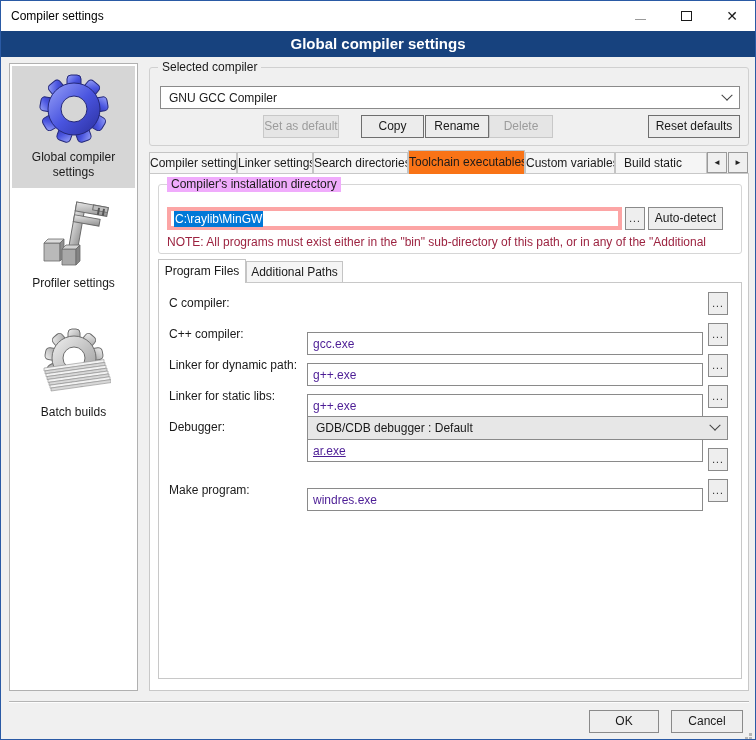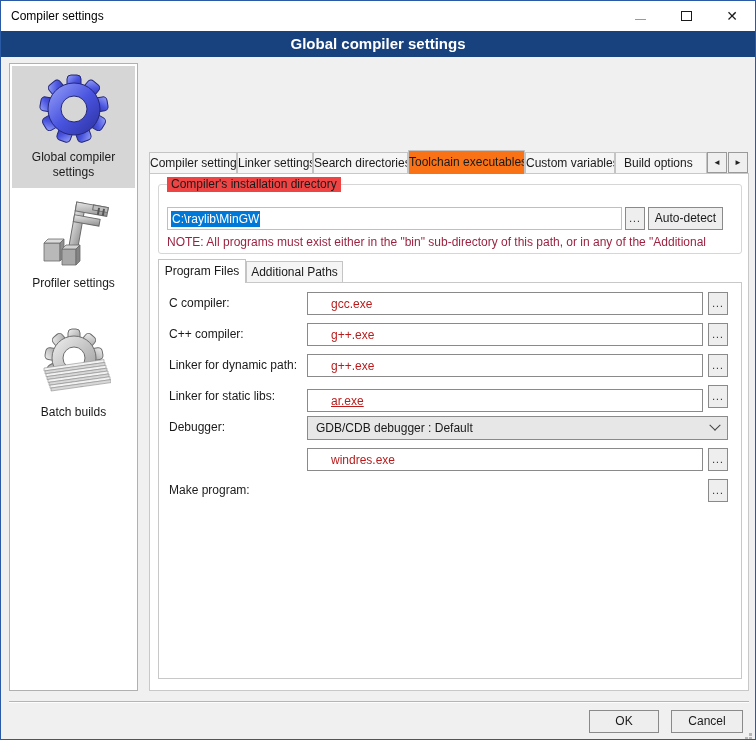--- a/index.html
+++ b/index.html
@@ -23,44 +23,44 @@
   
   .sidebar { position:absolute; left:8px; top:62px; width:129px; height:628px; background:#fff; border:1px solid #b0b0b0; padding-top:2px; }
   .side-item { width:123px; margin:0 auto; display:flex; flex-direction:column; align-items:center; padding:4px 2px 8px; --tilebg:#ffffff; }
   .side-item.selected { background:#d6d6d6; --tilebg:#d6d6d6; }
   .side-item .ic { width:74px; height:74px; margin:2px 0 4px; }
   .side-label { text-align:center; line-height:15px; }
   .gap-sm { height:4px; } .gap-md { height:22px; }
   
   .groupbox { position:absolute; border:1px solid #d0d0d0; border-radius:3px; }
   .legend { position:absolute; top:-8px; left:8px; background:#f0f0f0; padding:0 4px; line-height:15px; }
-  .legend.on-white { background:#ef4444; }
+  .legend.on-white { background:#f0abfc; }
   
   .combo { display:flex; align-items:center; background:#fff; border:1px solid #8a8a8a; padding:0 8px; }
   .combo.readonly { background:#e7e7e7; }
   .combo .chev { margin-left:auto; width:8px; height:8px; border-right:1.4px solid #444; border-bottom:1.4px solid #444; transform:rotate(45deg) translate(-2px,-2px); }
   
   .btn { position:absolute; background:#ececec; border:1px solid #6e6e6e; text-align:center; line-height:21px; height:23px; cursor:default; }
   .btn.soft { border-color:#8a8a8a; background:#eeeeee; }
   .btn.disabled { background:#e5e5e5; border-color:#c8c8c8; color:#9c9c9c; }
   
   .tabstrip { position:absolute; height:24px; }
   .tab { position:absolute; top:2px; height:21px; border:1px solid #c4c4c4; border-bottom:none; background:#f5f5f5; text-align:center; line-height:21px; white-space:nowrap; overflow:hidden; }
   .tab.active { top:0; height:24px; background:#f97316; z-index:3; line-height:23px; }
   .tab-scroll { position:absolute; top:2px; width:20px; height:21px; border:1px solid #9a9a9a; background:#efefef; text-align:center; line-height:19px; font-size:8px; color:#222; z-index:4; }
   
   .main-panel { position:absolute; left:148px; top:172px; width:600px; height:518px; background:#fff; border:1px solid #c8c8c8; z-index:1; }
   .inner-panel { position:absolute; left:8px; top:108px; width:584px; height:397px; background:#fff; border:1px solid #c8c8c8; }
   
-  .dir-input { position:absolute; left:8px; top:22px; width:455px; height:23px; background:#fff; border:1px solid #fca5a5; display:flex; align-items:center; padding:0 3px; }
+  .dir-input { position:absolute; left:8px; top:22px; width:455px; height:23px; background:#fff; border:4px solid #fca5a5; display:flex; align-items:center; padding:0 3px; }
   .dir-input .sel { background:#0078d7; color:#fff; padding:1px 1px; }
   .note { position:absolute; left:8px; top:50px; width:572px; white-space:nowrap; overflow:hidden; color:#9c2340; }
   
   .row-label { position:absolute; left:10px; line-height:23px; }
-  .field-input { position:absolute; left:148px; width:396px; height:23px; border:1px solid #8a8a8a; background:#fff; font-family:"Liberation Sans",sans-serif; font-size:12px; color:#b91c1c; padding:0 23px; }
+  .field-input { position:absolute; left:148px; width:396px; height:23px; border:1px solid #8a8a8a; background:#fff; font-family:"Liberation Sans",sans-serif; font-size:12px; color:#4c1d95; padding:0 5px;margin-top:40px; }
   .browse { width:20px; height:23px; line-height:21px; font-size:10px; letter-spacing:1px; }
   .dbg-combo { position:absolute; left:148px; width:421px; height:24px; }
   
   .footer-sep { position:absolute; left:8px; top:700px; width:740px; border-top:1px solid #b5b5b5; border-bottom:1px solid #fdfdfd; }
   .grip { position:absolute; right:3px; bottom:3px; width:3px; height:3px; background:#b5b5b5; box-shadow:-4px 4px 0 #b5b5b5, 0 4px 0 #b5b5b5, -8px 8px 0 #b5b5b5, -4px 8px 0 #b5b5b5, 0 8px 0 #b5b5b5; }
 </style>
 </head>
 <body>
 
 <div class="window">
@@ -170,28 +170,40 @@
           <rect x="4" y="12" width="60" height="3" fill="#f2f2f2"></rect>
           <rect x="5" y="15" width="60" height="3" fill="#d8d8d8"></rect>
           <rect x="6" y="18" width="60" height="3" fill="#f2f2f2"></rect>
           <rect x="7" y="21" width="60" height="3" fill="#d8d8d8"></rect>
         </g>
       </svg>
       <div class="side-label">Batch builds</div>
     </div>
   </div>
 
+  <div class="groupbox" style="left:148px; top:66px; width:600px; height:79px;">
+    <span class="legend">Selected compiler</span>
+    <div class="combo" style="position:absolute; left:10px; top:18px; width:580px; height:23px;">
+      <span>GNU GCC Compiler</span>
+      <span class="chev"></span>
+    </div>
+    <div class="btn disabled" style="left:113px; top:47px; width:76px;">Set as default</div>
+    <div class="btn" style="left:211px; top:47px; width:63px;">Copy</div>
+    <div class="btn" style="left:275px; top:47px; width:64px;">Rename</div>
+    <div class="btn disabled" style="left:339px; top:47px; width:64px;">Delete</div>
+    <div class="btn" style="left:498px; top:47px; width:92px;">Reset defaults</div>
+  </div>
 
   <div class="tabstrip" style="left:148px; top:149px; width:600px; z-index:2;">
     <div class="tab" style="left:0; width:88px;">Compiler settings</div>
     <div class="tab" style="left:88px; width:76px;">Linker settings</div>
     <div class="tab" style="left:164px; width:95px;">Search directories</div>
     <div class="tab active" style="left:259px; width:117px;">Toolchain executables</div>
     <div class="tab" style="left:376px; width:90px;">Custom variables</div>
-    <div class="tab" style="left:466px; width:92px; text-align:left; padding-left:8px;">Build options</div>
+    <div class="tab" style="left:466px; width:92px; text-align:left; padding-left:8px;">Build static</div>
     <div class="tab-scroll" style="left:558px;">◄</div>
     <div class="tab-scroll" style="left:579px;">►</div>
   </div>
 
   <div class="main-panel">
 
     <div class="groupbox" style="left:8px; top:10px; width:584px; height:70px; border-color:#d6d6d6;">
       <span class="legend on-white">Compiler's installation directory</span>
       <div class="dir-input">
         <span class="sel">C:\raylib\MinGW</span>
@@ -214,21 +226,21 @@
 
       <div class="row-label" style="top:40px;">C++ compiler:</div>
       <input class="field-input" style="top: 40px;" value="g++.exe">
       <div class="btn soft browse" style="left:549px; top:40px;">...</div>
 
       <div class="row-label" style="top:71px;">Linker for dynamic path:</div>
       <input class="field-input" style="top: 71px;" value="g++.exe">
       <div class="btn soft browse" style="left:549px; top:71px;">...</div>
 
       <div class="row-label" style="top:102px;">Linker for static libs:</div>
-      <input class="field-input" style="top: 106px; text-decoration: underline;" value="ar.exe">
+      <input class="field-input" style="top: 116px; text-decoration: underline;" value="ar.exe">
       <div class="btn soft browse" style="left:549px; top:102px;">...</div>
 
       <div class="row-label" style="top:133px;">Debugger:</div>
       <div class="combo readonly dbg-combo" style="top:133px;">
         <span>GDB/CDB debugger : Default</span>
         <span class="chev"></span>
       </div>
 
       <input class="field-input" style="top: 165px;" value="windres.exe">
       <div class="btn soft browse" style="left:549px; top:165px;">...</div>

